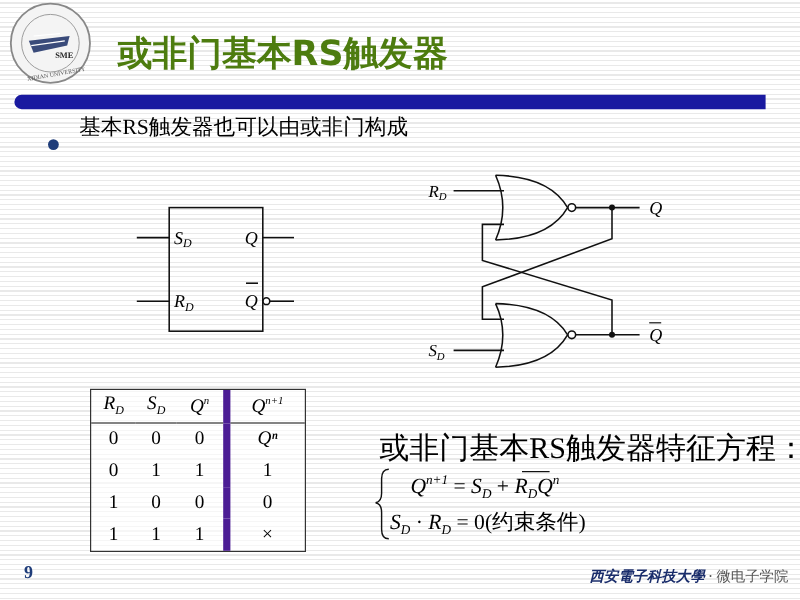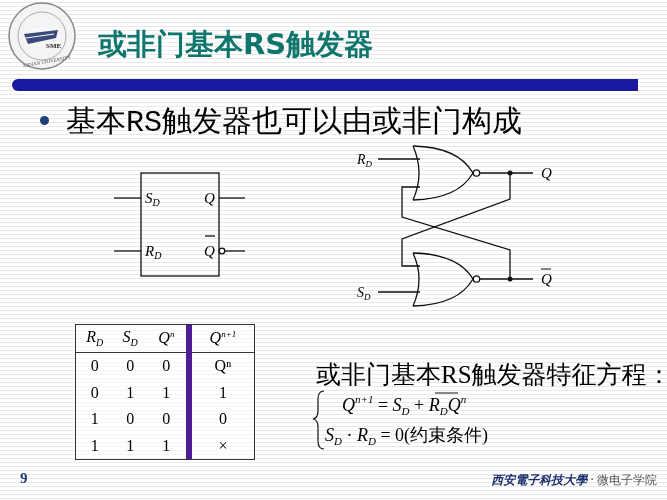--- a/index.html
+++ b/index.html
@@ -7,29 +7,29 @@
     width: 667px; height: 500px; position: relative; overflow: hidden;
     background-color: #ffffff;
     background-image: repeating-linear-gradient(to bottom, #ffffff 0px, #ffffff 2px, #e9e9e9 2px, #e9e9e9 3px, #ffffff 3px, #ffffff 4px);
     font-family: "Liberation Serif", "DejaVu Serif", serif;
     color: #000;
   }
   .abs { position: absolute; }
   .logo { left: 6px; top: 0; width: 72px; height: 72px; }
   .title {
     left: 98px; top: 24px; font-family: "DejaVu Sans", "Liberation Sans", sans-serif;
-    font-weight: bold; font-size: 29px; color: #0f766e; letter-spacing: 0px; line-height: 40px;
+    font-weight: bold; font-size: 29px; color: #4d7c0f; letter-spacing: 0px; line-height: 40px;
     white-space: nowrap;
   }
   .title-bar {
     left: 12px; top: 79px; width: 626px; height: 12px; background: #1a1aa0;
     border-radius: 7px 0 0 7px;
   }
   .bullet-dot { left: 40px; top: 116px; width: 9px; height: 9px; border-radius: 50%; background: #1f3d7a; }
-  .bullet-text { left: 66px; top: 108px; font-size: 30px; line-height: 30px; white-space: nowrap; font-family: Liberation Mono, monospace; }
+  .bullet-text { left: 66px; top: 91px; font-size: 18px; line-height: 30px; white-space: nowrap; }
   svg text { font-family: "Liberation Serif", "DejaVu Serif", serif; }
   .truth-table {
     left: 75px; top: 324px; width: 178px; height: 134px;
     border: 1px solid #333; border-collapse: collapse; background: rgba(255,255,255,0.6);
   }
   .truth-table table { border-collapse: collapse; width: 100%; height: 100%; }
   .truth-table td, .truth-table th {
     font-weight: normal; text-align: center; font-size: 16px; padding: 0; height: 26px;
   }
   .truth-table th { border-bottom: 1px solid #333; height: 27px; font-style: italic; }
@@ -113,21 +113,21 @@
         <th>S<sub style="font-size:10px">D</sub></th>
         <th>Q<sup style="font-size:9px">n</sup></th>
         <th class="sep">Q<sup style="font-size:9px">n+1</sup></th>
       </tr>
     </thead>
     <tbody>
       <tr>
         <td>0</td>
         <td>0</td>
         <td>0</td>
-        <td class="sep" style="">Qⁿ</td>
+        <td class="sep" style="font-style:italic">Qⁿ</td>
       </tr>
       <tr>
         <td>0</td>
         <td>1</td>
         <td>1</td>
         <td class="sep">1</td>
       </tr>
       <tr>
         <td>1</td>
         <td>0</td>

